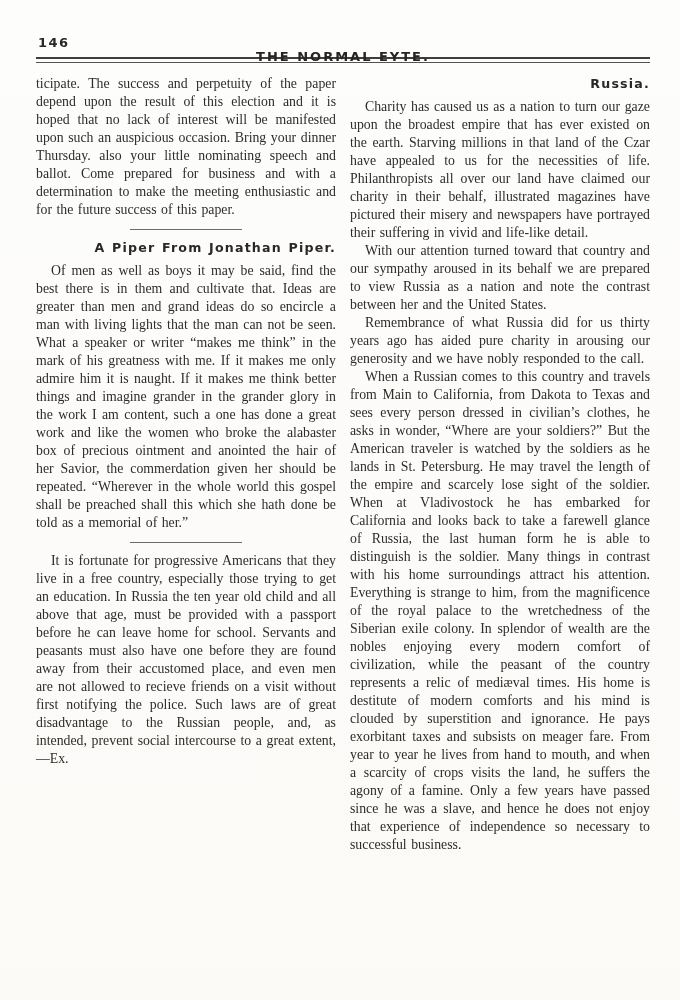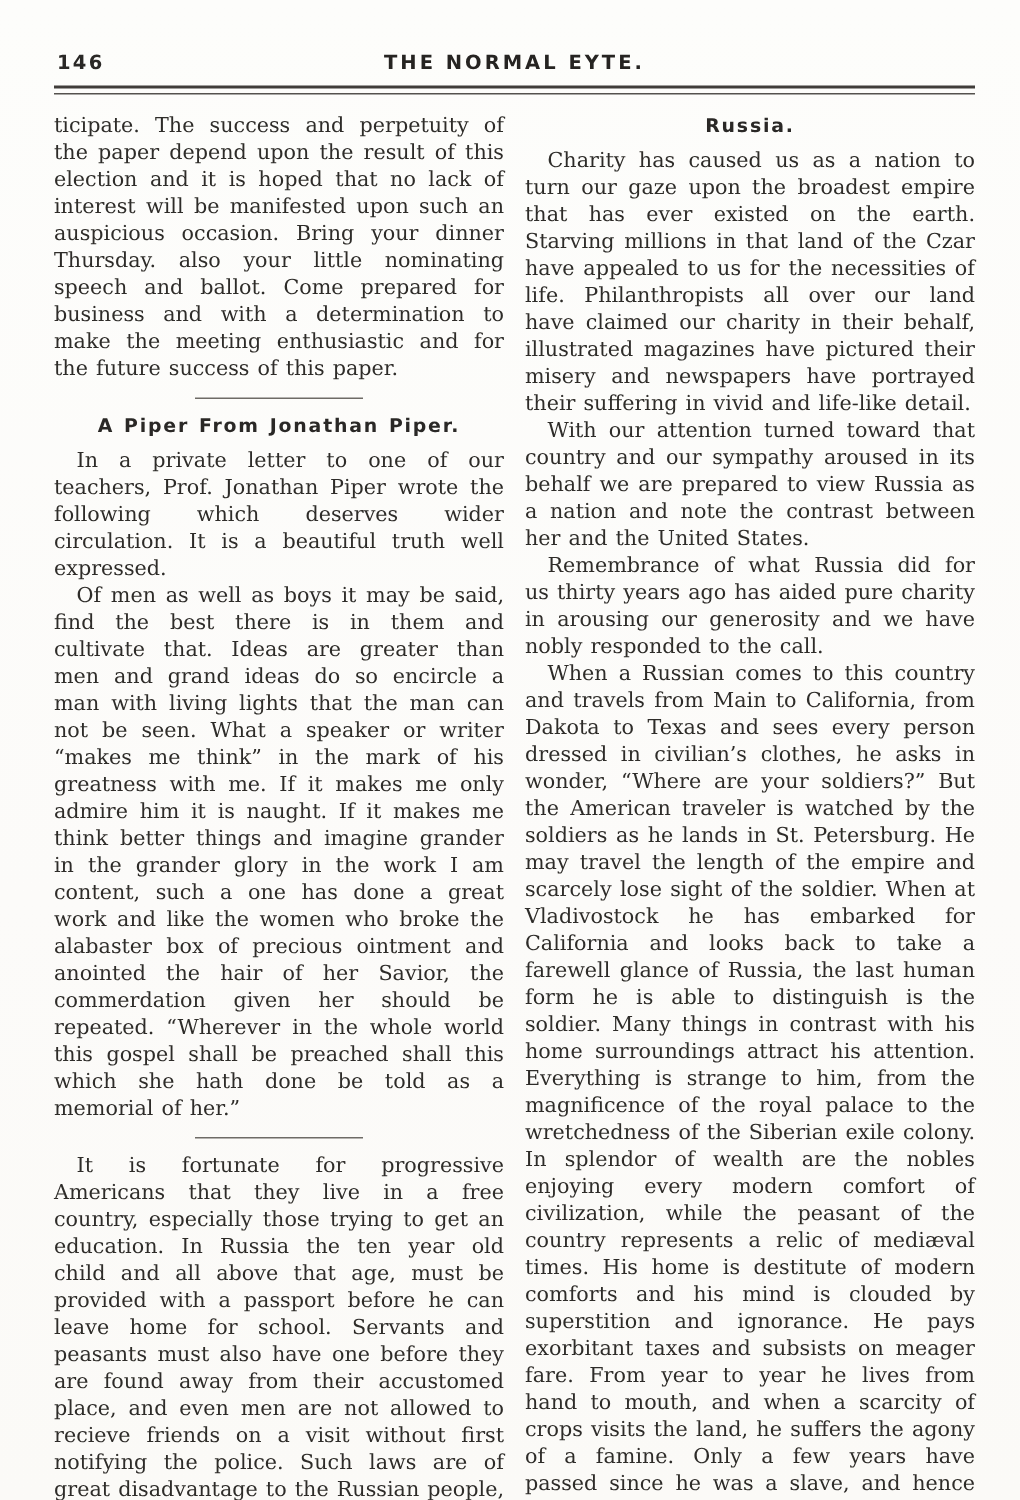--- a/index.html
+++ b/index.html
@@ -28,21 +28,21 @@
     top: 1px;
     font-family: "DejaVu Sans", sans-serif;
     font-weight: bold;
     font-size: 13px;
     letter-spacing: 1.5px;
     color: #2a2826;
   }
   .journal-title {
     position: absolute;
     left: 0; right: 0;
-    top: 1px;
+    top: 15px;
     text-align: center;
     font-family: "DejaVu Sans", sans-serif;
     font-weight: bold;
     font-size: 13px;
     letter-spacing: 2px;
     color: #262422;
   }
   .double-rule {
     margin-top: 3px;
     height: 3px;
@@ -57,24 +57,25 @@
   .col {
     width: 300px;
     font-size: 13.8px;
     line-height: 18px;
     text-align: justify;
     word-spacing: 1px;
   }
   .col p {
     margin: 0;
     text-indent: 15px;
+    font-family: Liberation Serif, serif;
   }
   .col p.no-indent { text-indent: 0; }
   .article-heading {
-    text-align: center;
+    text-align: right;
     font-family: "DejaVu Sans", sans-serif;
     font-weight: bold;
     font-size: 12.6px;
     letter-spacing: 1.2px;
     color: #2a2826;
     margin: 5px 0 5px 0;
   }
   .section-divider {
     border: none;
     border-top: 1px solid #6e6b66;
@@ -94,21 +95,20 @@
   <div class="double-rule"></div>
 
   <div class="columns">
 
     <div class="col">
       <p class="no-indent">ticipate.  The success and perpetuity of the paper depend upon the result of this election and it is hoped that no lack of interest will be manifested upon such an auspicious occasion. Bring your dinner Thursday. also your little nominating speech and ballot.  Come prepared for business and with a determination to make the meeting enthusiastic and for the future success of this paper.</p>
 
       <hr class="section-divider">
 
       <div class="article-heading">A Piper From Jonathan Piper.</div>
-      <p>In a private letter to one of our teachers, Prof. Jonathan Piper wrote the following which deserves wider circulation.  It is a beautiful truth well expressed.</p>
       <p>Of men as well as boys it may be said, find the best there is in them and cultivate that.  Ideas are greater than men and grand ideas do so encircle a man with living lights that the man can not be seen. What a speaker or writer “makes me think” in the mark of his greatness with me.  If it makes me only admire him it is naught.  If it makes me think better things and imagine grander in the grander glory in the work I am content, such a one has done a great work and like the women who broke the alabaster box of precious ointment and anointed the hair of her Savior, the commerdation given her should be repeated.  “Wherever in the whole world this gospel shall be preached shall this which she hath done be told as a memorial of her.”</p>
 
       <hr class="section-divider">
 
       <p>It is fortunate for progressive Americans that they live in a free country, especially those trying to get an education.  In Russia the ten year old child and all above that age, must be provided with a passport before he can leave home for school.  Servants and peasants must also have one before they are found away from their accustomed place, and even men are not allowed to recieve friends on a visit without first notifying the police.  Such laws are of great disadvantage to the Russian people, and, as intended, prevent social intercourse to a great extent,—Ex.</p>
     </div>
 
     <div class="col">
       <div class="article-heading" style="margin-top:0;">Russia.</div>
       <p>Charity has caused us as a nation to turn our gaze upon the broadest empire that has ever existed on the earth.  Starving millions in that land of the Czar have appealed to us for the necessities of life.  Philanthropists all over our land have claimed our charity in their behalf, illustrated magazines have pictured their misery and newspapers have portrayed their suffering in vivid and life-like detail.</p>

